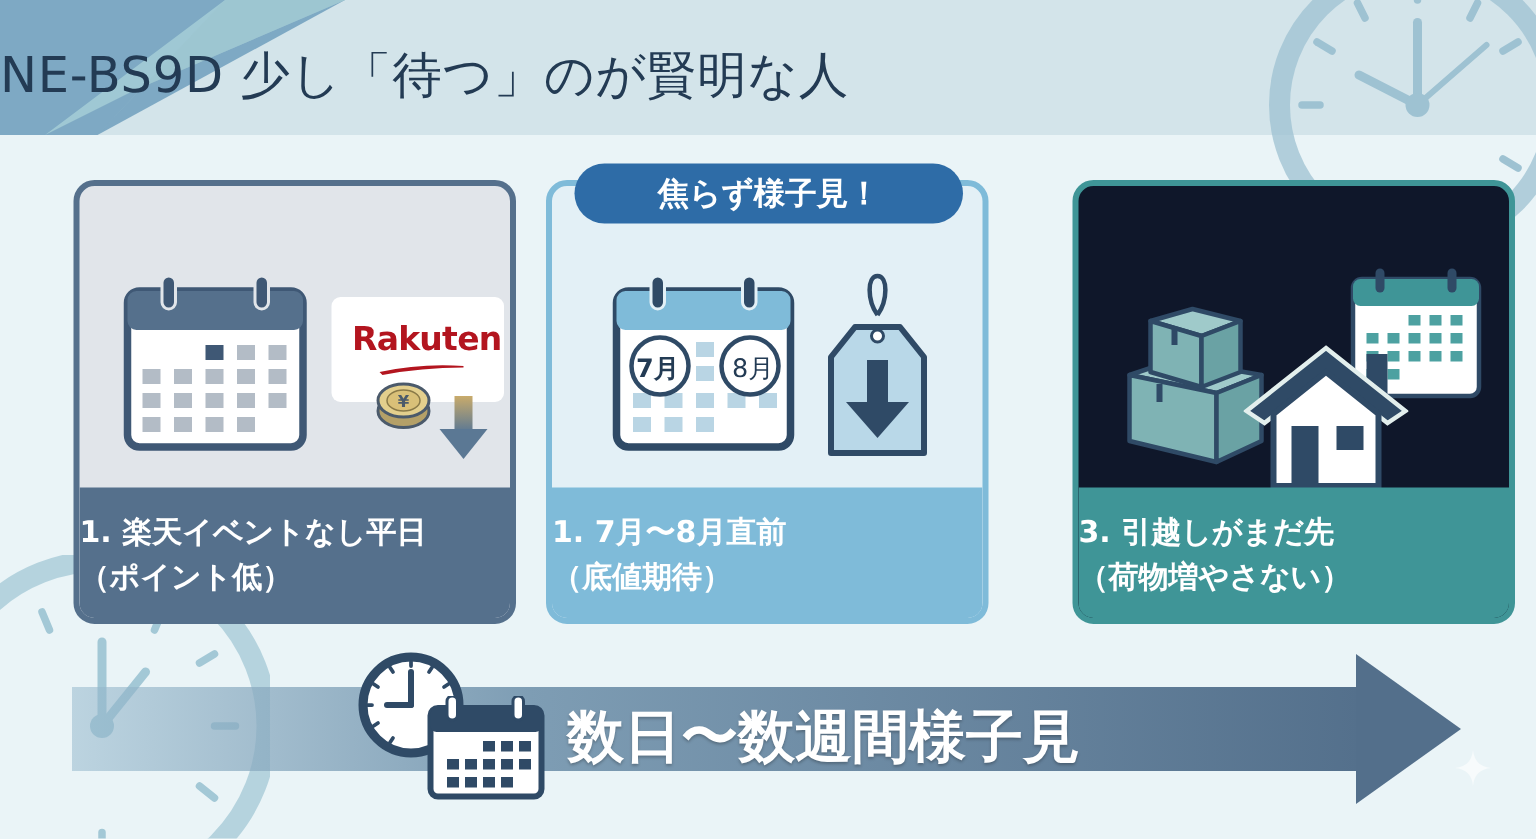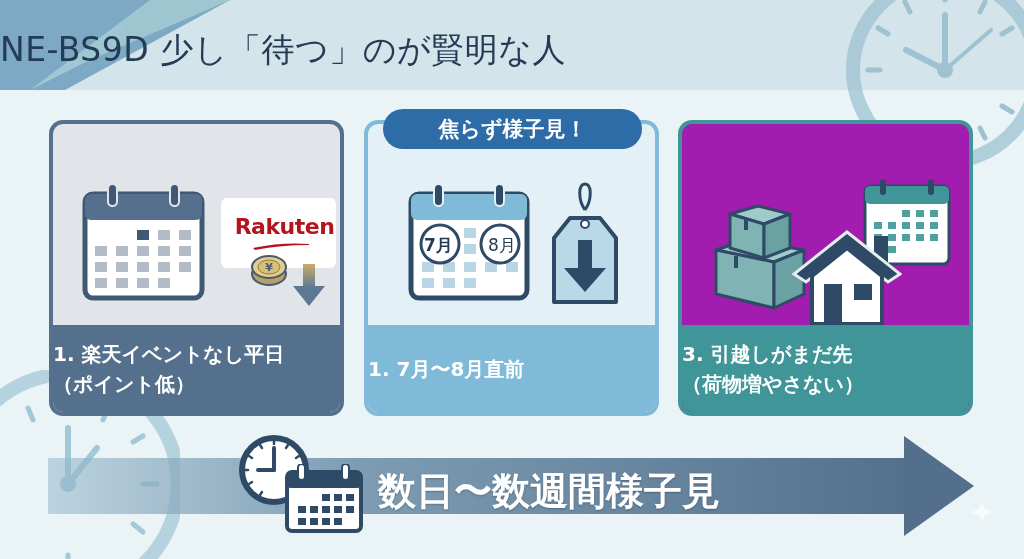--- a/index.html
+++ b/index.html
@@ -31,21 +31,21 @@
   .card .icon-area { position: absolute; left: 0; top: 0; width: 100%; height: 205px; }
   .card .label-area {
     position: absolute; left: 0; bottom: 0; width: 100%; height: 87px;
     display: flex; flex-direction: column; align-items: flex-start; justify-content: center;
     color: #ffffff; font-weight: bold; font-size: 20px; line-height: 30px;
   }
   .card1 { left: 49px; border-color: #55708c; background: #e1e5ea; }
   .card1 .label-area { background: #55708c; }
   .card2 { left: 364px; border-color: #7fbbd9; background: #e3f0f6; }
   .card2 .label-area { background: #7fbbd9; }
-  .card3 { left: 678px; border-color: #3f9597; background: #a21caf; padding-left: 37px; }
+  .card3 { left: 715px; border-color: #3f9597; background: #0f172a; padding-left: 37px; }
   .card3 .label-area { background: #3f9597; }
   .badge {
     position: absolute; left: 383px; top: 109px; width: 259px; height: 40px;
     background: #2e6ca7; border-radius: 20px;
     color: #fff; font-weight: bold; font-size: 21px;
     display: flex; align-items: center; justify-content: center;
     z-index: 5;
   }
   .rakuten-box {
     position: absolute; left: 168px; top: 74px; width: 115px; height: 70px;
@@ -194,20 +194,21 @@
     <svg style="position:absolute;left:182px;top:56px;" width="70" height="128" viewBox="0 0 70 128">
       <path d="M35,30 C28,20 28,4 35,4 C42,4 42,20 35,30" fill="none" stroke="#2f4a66" stroke-width="3"></path>
       <path d="M20,38 L50,38 L66,58 L66,122 L4,122 L4,58 Z" fill="#b9d8e8" stroke="#2f4a66" stroke-width="4" stroke-linejoin="round"></path>
       <circle cx="35" cy="44" r="4" fill="#ffffff" stroke="#2f4a66" stroke-width="2"></circle>
       <rect x="28" y="60" width="14" height="30" fill="#2f4a66"></rect>
       <polygon points="14,88 56,88 35,112" fill="#2f4a66"></polygon>
     </svg>
   </div>
   <div class="label-area">
     <div>1. 7月〜8月直前</div>
+    <div>（底値期待）</div>
   </div>
 </div>
 
 <div class="card card3">
   <div class="icon-area">
     <svg style="position:absolute;left:180px;top:54px;" width="90" height="90" viewBox="0 0 90 90">
       <rect x="3" y="8" width="84" height="78" rx="6" fill="#ffffff" stroke="#2f4a66" stroke-width="3"></rect>
       <rect x="3" y="8" width="84" height="18" rx="5" fill="#3f9597"></rect>
       <rect x="18" y="1" width="6" height="16" rx="3" fill="#2f4a66"></rect>
       <rect x="66" y="1" width="6" height="16" rx="3" fill="#2f4a66"></rect>

